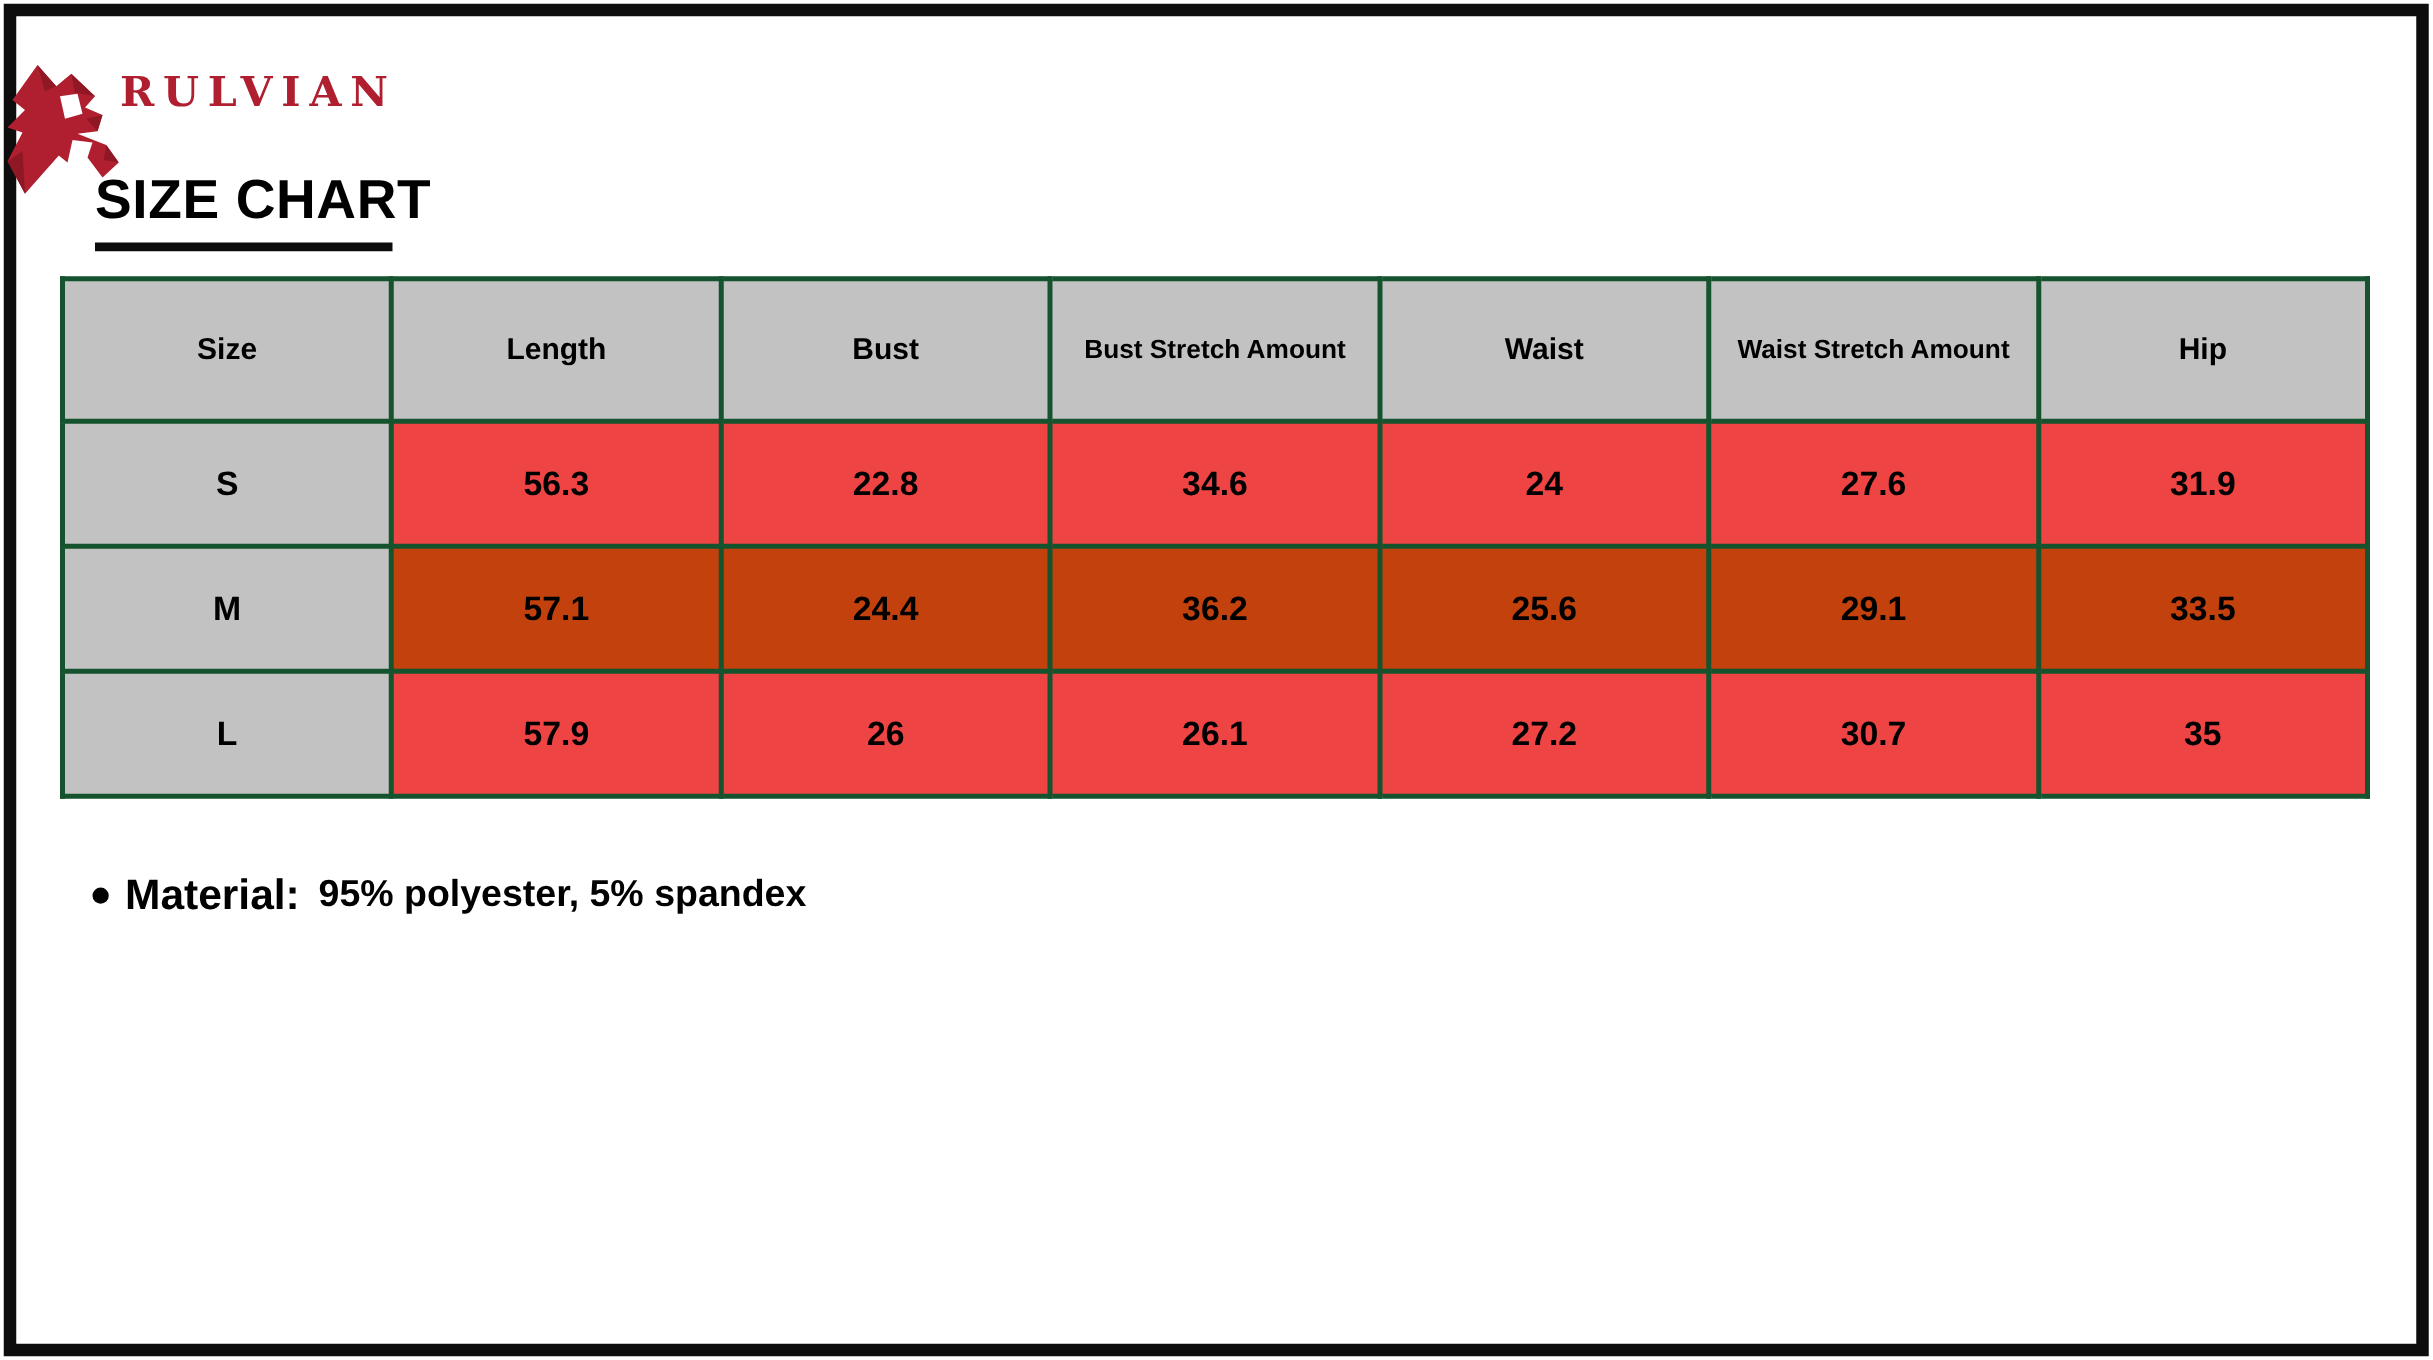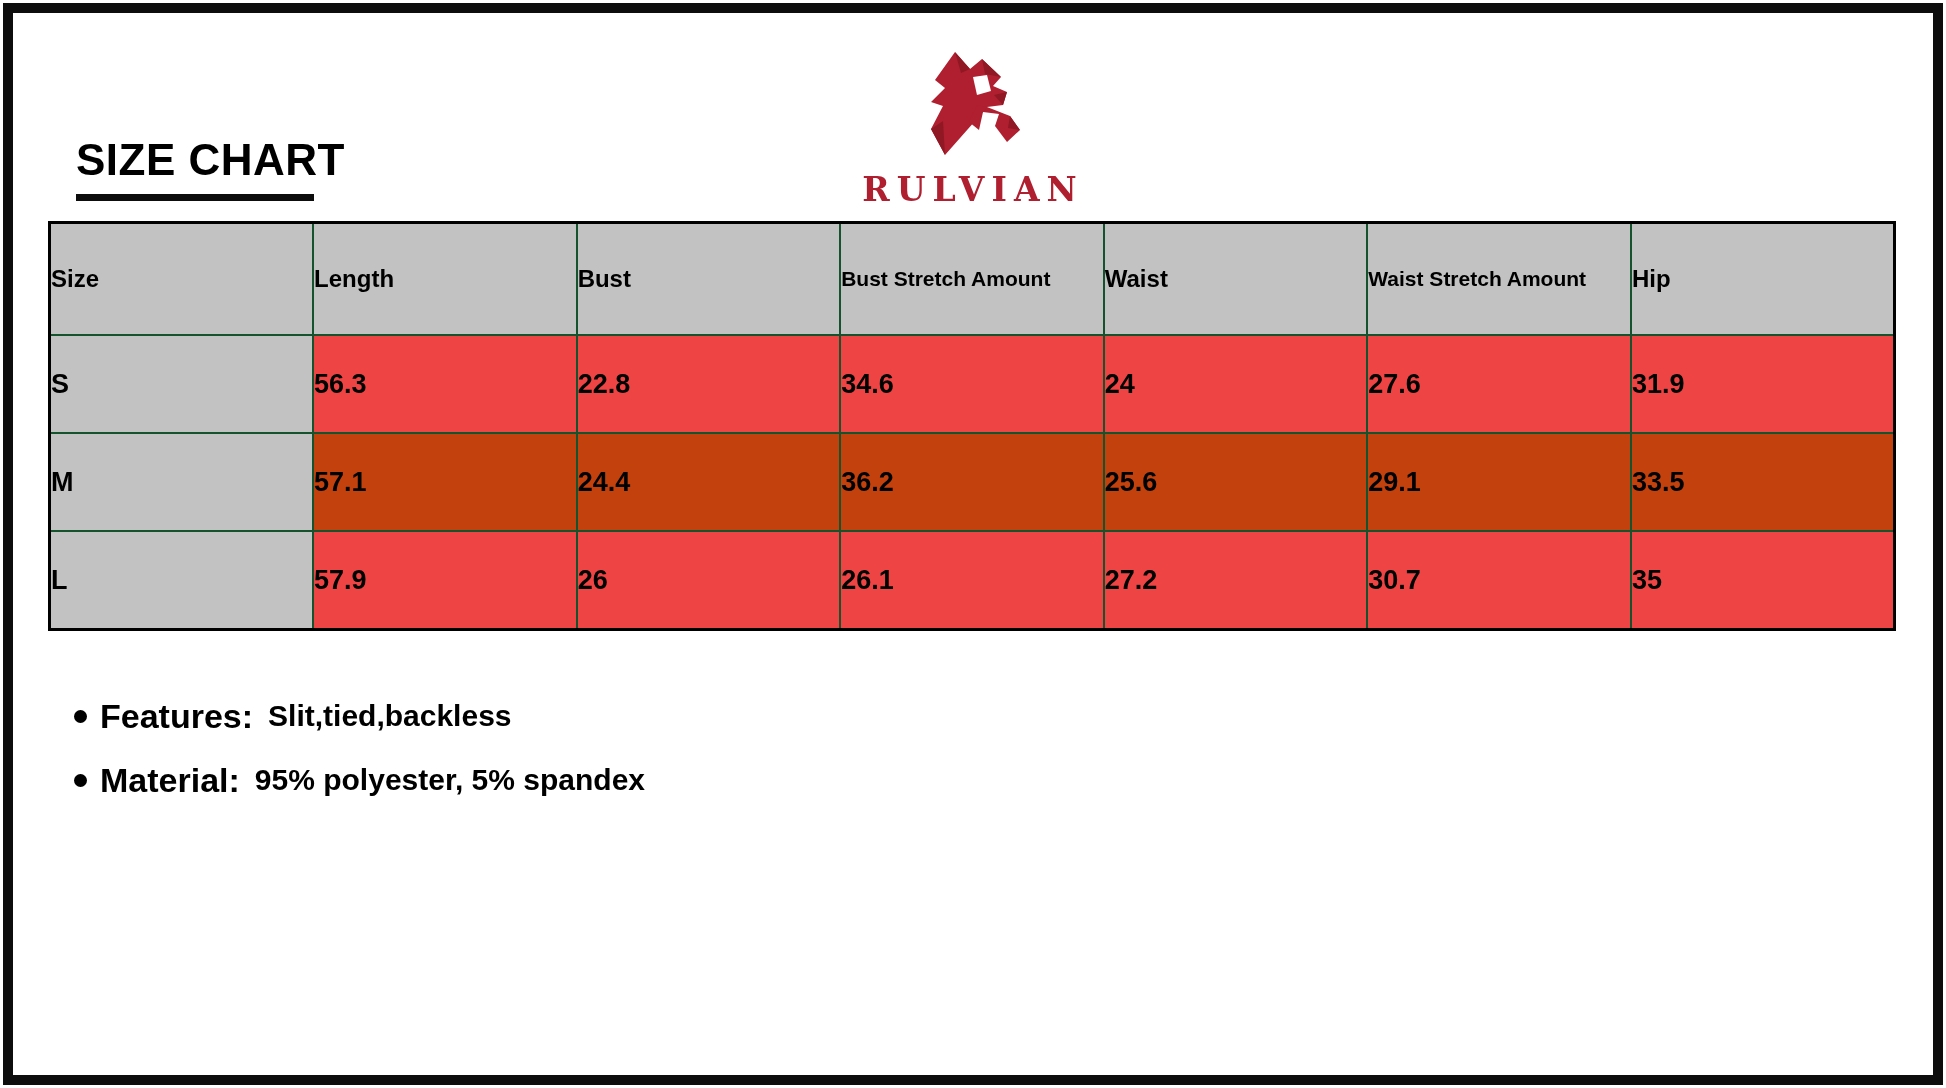--- a/index.html
+++ b/index.html
@@ -7,32 +7,32 @@
     width:1946px;height:1088px;position:relative;background:#ffffff;
     font-family:"Liberation Sans",sans-serif;color:#000;overflow:hidden;
   }
   .frame{position:absolute;inset:3px;border:10px solid #0d0d0d;}
 
   
   .title{position:absolute;left:76px;top:138px;font-size:44px;font-weight:bold;letter-spacing:.5px;line-height:1;}
   .title-underline{position:absolute;left:76px;top:194px;width:238px;height:7px;background:#0d0d0d;}
 
   
-  .brand{position:absolute;left:0;top:50px;width:100%;display:flex;flex-direction:column;align-items:center;}
+  .brand{position:absolute;left:0;top:50px;width:100%;display:flex;flex-direction:row;align-items:flex-start;}
   .brand .wordmark{
     margin-top:7px;font-family:"DejaVu Serif","Liberation Serif",serif;font-weight:bold;
     font-size:33px;letter-spacing:7px;color:#b01f2f;line-height:1;
   }
 
   
   table.size-table{
     position:absolute;left:48px;top:221px;width:1848px;
     border-collapse:collapse;table-layout:fixed;border:3px solid #000;
   }
-  .size-table th,.size-table td{border:2px solid #14532d;text-align:left;vertical-align:middle;padding:0;}
+  .size-table th,.size-table td{border:4px solid #14532d;text-align:center;vertical-align:middle;padding:0;}
   .size-table thead th{height:110px;background:#c2c2c2;font-size:24px;font-weight:bold;white-space:nowrap;}
   .size-table thead th.hdr-sm{font-size:21px;}
   .size-table tbody td{height:96px;font-size:27px;font-weight:bold;background:#ef4444;}
   .size-table tbody td.size-col{background:#c2c2c2;}
   .size-table tbody tr.alt td{background:#c2410c;}
   .size-table tbody tr.alt td.size-col{background:#c2c2c2;}
 
   
   .details{position:absolute;left:74px;top:684px;}
   .detail-line{display:flex;align-items:center;height:64px;}
@@ -103,21 +103,16 @@
       <td>27.2</td>
       <td>30.7</td>
       <td>35</td>
     </tr>
   </tbody>
 </table>
 
 <div class="details">
   <div class="detail-line">
     <span class="bullet"></span>
-    <span class="detail-label">Features:</span>
-    <span class="detail-value">Slit,tied,backless</span>
-  </div>
-  <div class="detail-line">
-    <span class="bullet"></span>
     <span class="detail-label">Material:</span>
     <span class="detail-value">95% polyester, 5% spandex</span>
   </div>
 </div>
 
 </body></html>

